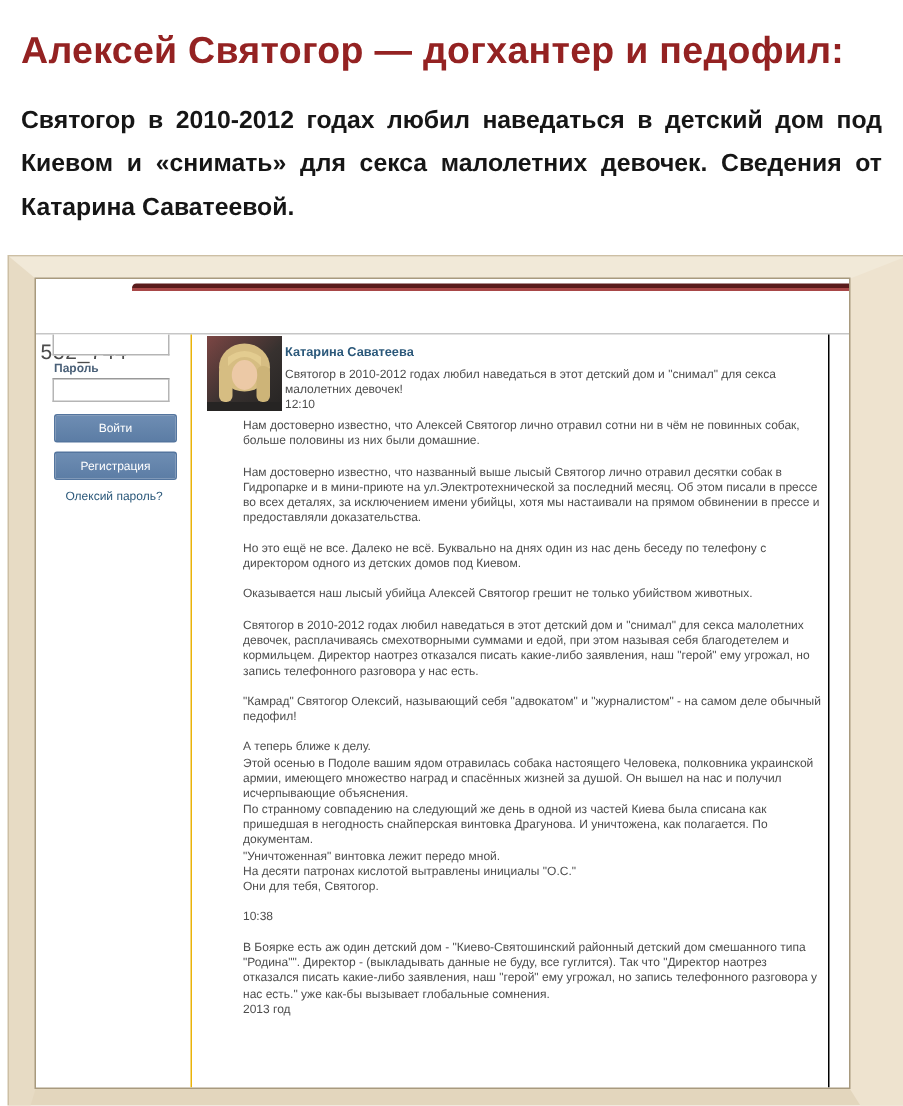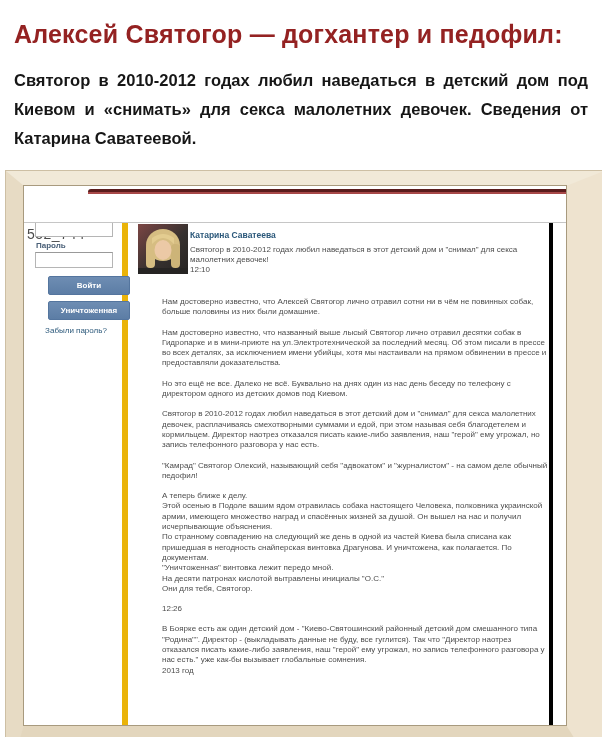--- a/index.html
+++ b/index.html
@@ -21,46 +21,46 @@
   .shot { position:relative; width:542px; height:539px; background:#ffffff;
     box-shadow:0 0 0 1px #a89a7e; overflow:hidden; }
 
   .winbar { position:absolute; top:3px; left:64px; right:0; height:5px;
     background:#5a1c1c; border-bottom:2px solid #a84848; border-top-left-radius:3px; }
   .wintitle { position:absolute; top:12px; left:3px; font-size:14px;
     color:#4b4b4b; letter-spacing:0.5px;margin-top:28px; }
   .hline { position:absolute; top:36px; left:0; right:0; height:1px; background:#c6c6c6; }
 
   .sidebar { position:absolute; left:0; top:37px; width:104px; height:502px;
-    border-right:6px solid #eab308; }
+    border-right:1px solid #eab308; }
   .cut-input { position:absolute; left:11px; top:0; width:78px; height:14px;
     border:1px solid #b5b5b5; border-top:none; background:#fff; }
   .fld-label { position:absolute; left:12px; top:18px; font-size:8px;
     font-weight:700; color:#4a6078; }
   .pass-input { position:absolute; left:11px; top:29px; width:78px; height:16px;
     border:1px solid #b5b5b5; border-top-color:#999; background:#fff; font-size:8px; }
-  .vk-btn { position:absolute; left:24px; width:82px; height:19px;
+  .vk-btn { position:absolute; left:12px; width:82px; height:19px;
     background:linear-gradient(#6e8db3,#5c7da5); border:1px solid #54759e;
-    border-radius:2px; color:#ffffff; font-size:8px; font-weight:700;
+    border-radius:2px; color:#ffffff; font-size:8px; font-weight:400;
     font-family:inherit; cursor:pointer; }
   .btn-login { top:53px; }
   .btn-reg { top:78px; }
   .forgot { position:absolute; top:103px; left:0; width:104px; text-align:center;
     font-size:8px; color:#2b587a; cursor:pointer; }
 
   .post { position:absolute; left:110px; top:37px; width:419px; height:502px;
-    border-right:4px solid #000000; }
+    border-right:1px solid #000000; }
   .avatar { position:absolute; left:4px; top:1px; width:50px; height:50px;
     cursor:pointer; }
   .post-head { margin-left:56px; padding-top:1px; }
   .author { font-size:8.5px; font-weight:700; color:#2b587a; cursor:pointer; }
   .post-title { margin-top:3px; width:360px; font-size:8px; line-height:10px;
     color:#4d4d4d; }
   .post-time { margin-top:0; font-size:8px; color:#4d4d4d; }
-  .post-body { margin:23px 0 0 28px; width:386px; }
+  .post-body { margin:5px 0 0 28px; width:386px; }
   .post-body p { font-size:8px; line-height:10.3px; color:#4d4d4d;
     margin:0 0 10px 0; white-space:pre-line; }
   .post-footer { margin:3px 0 0 28px; font-size:8px; color:#8a8a8a; }
   .post-footer .sep { margin:0 3px; color:#aaaaaa; }
   .like-link { color:#577ca1; font-weight:700; cursor:pointer; }
   .heart { color:#a9bfd4; font-size:8px; margin:0 2px; }
   .like-count { color:#577ca1; }
 </style>
 </head>
 <body>
@@ -75,22 +75,22 @@
 
       <div class="winbar"></div>
       <div class="wintitle">552_744</div>
       <div class="hline"></div>
 
       <div class="sidebar">
         <div class="cut-input"></div>
         <div class="fld-label">Пароль</div>
         <input class="pass-input" type="password" style="">
         <button class="vk-btn btn-login">Войти</button>
-        <button class="vk-btn btn-reg">Уничтоженная</button>
-        <div class="forgot">Забыли пароль?</div>
+        <button class="vk-btn btn-reg">Регистрация</button>
+        <div class="forgot">Олексий пароль?</div>
       </div>
 
       <div class="post">
         <div class="avatar">
           <svg width="50" height="50" viewBox="0 0 50 50">
             <defs>
               <linearGradient id="bg" x1="0" y1="0" x2="1" y2="1">
                 <stop offset="0" stop-color="#7c4644"></stop>
                 <stop offset="0.55" stop-color="#37312f"></stop>
                 <stop offset="1" stop-color="#262423"></stop>
@@ -107,29 +107,30 @@
         </div>
         <div class="post-head">
           <span class="author">Катарина Саватеева</span>
           <div class="post-title">Святогор в 2010-2012 годах любил наведаться в этот детский дом и "снимал" для секса малолетних девочек!</div>
           <div class="post-time">12:10</div>
         </div>
         <div class="post-body">
           <p>Нам достоверно известно, что Алексей Святогор лично отравил сотни ни в чём не повинных собак, больше половины из них были домашние.</p>
           <p>Нам достоверно известно, что названный выше лысый Святогор лично отравил десятки собак в Гидропарке и в мини-приюте на ул.Электротехнической за последний месяц. Об этом писали в прессе во всех деталях, за исключением имени убийцы, хотя мы настаивали на прямом обвинении в прессе и предоставляли доказательства.</p>
           <p>Но это ещё не все. Далеко не всё. Буквально на днях один из нас день беседу по телефону с директором одного из детских домов под Киевом.</p>
+          <p>Оказывается наш лысый убийца Алексей Святогор грешит не только убийством животных.</p>
           <p>Святогор в 2010-2012 годах любил наведаться в этот детский дом и "снимал" для секса малолетних девочек, расплачиваясь смехотворными суммами и едой, при этом называя себя благодетелем и кормильцем. Директор наотрез отказался писать какие-либо заявления, наш "герой" ему угрожал, но запись телефонного разговора у нас есть.</p>
           <p>"Камрад" Святогор Олексий, называющий себя "адвокатом" и "журналистом" - на самом деле обычный педофил!</p>
           <p>А теперь ближе к делу.
 Этой осенью в Подоле вашим ядом отравилась собака настоящего Человека, полковника украинской армии, имеющего множество наград и спасённых жизней за душой. Он вышел на нас и получил исчерпывающие объяснения.
 По странному совпадению на следующий же день в одной из частей Киева была списана как пришедшая в негодность снайперская винтовка Драгунова. И уничтожена, как полагается. По документам.
 "Уничтоженная" винтовка лежит передо мной.
 На десяти патронах кислотой вытравлены инициалы "О.С."
 Они для тебя, Святогор.</p>
-          <p>12:26</p>
+          <p>10:38</p>
           <p>В Боярке есть аж один детский дом - "Киево-Святошинский районный детский дом смешанного типа "Родина"". Директор - (выкладывать данные не буду, все гуглится). Так что "Директор наотрез отказался писать какие-либо заявления, наш "герой" ему угрожал, но запись телефонного разговора у нас есть." уже как-бы вызывает глобальные сомнения.
 2013 год</p>
         </div>
       </div>
 
     </div>
   </div>
 </div>
 
 </body></html>

